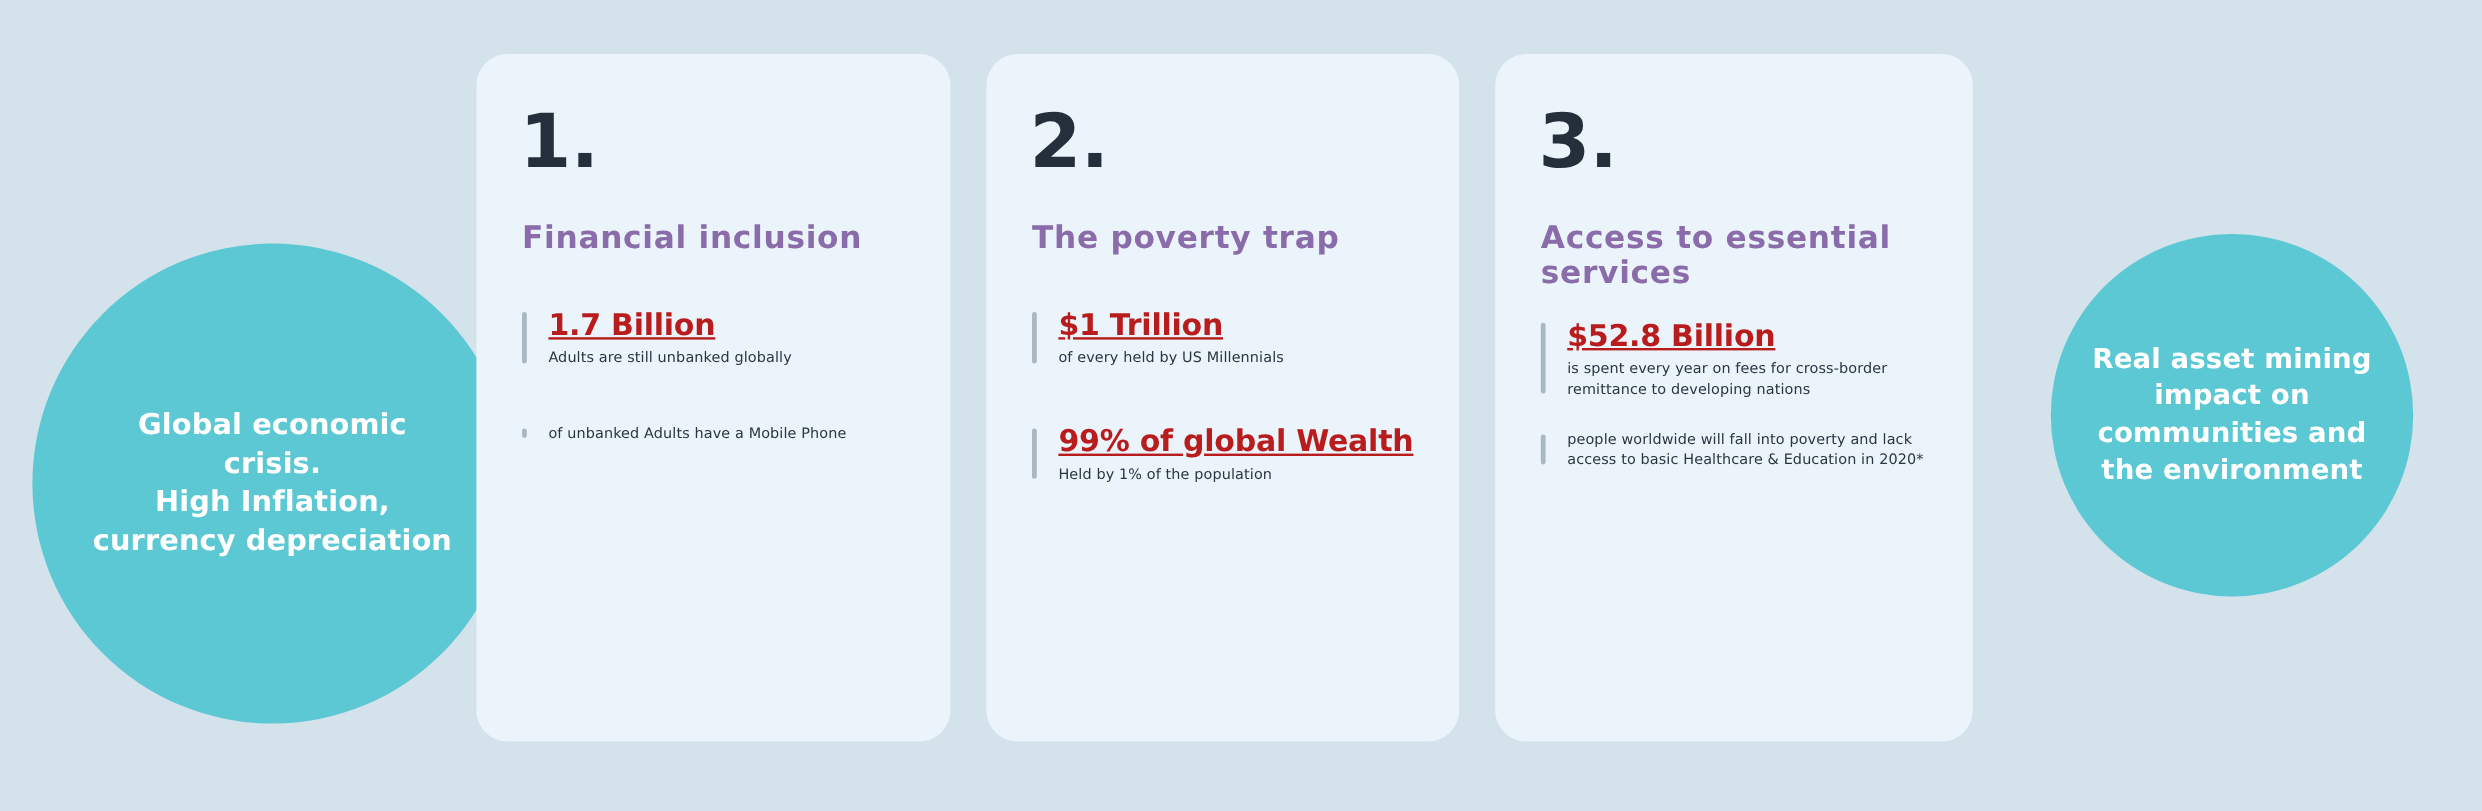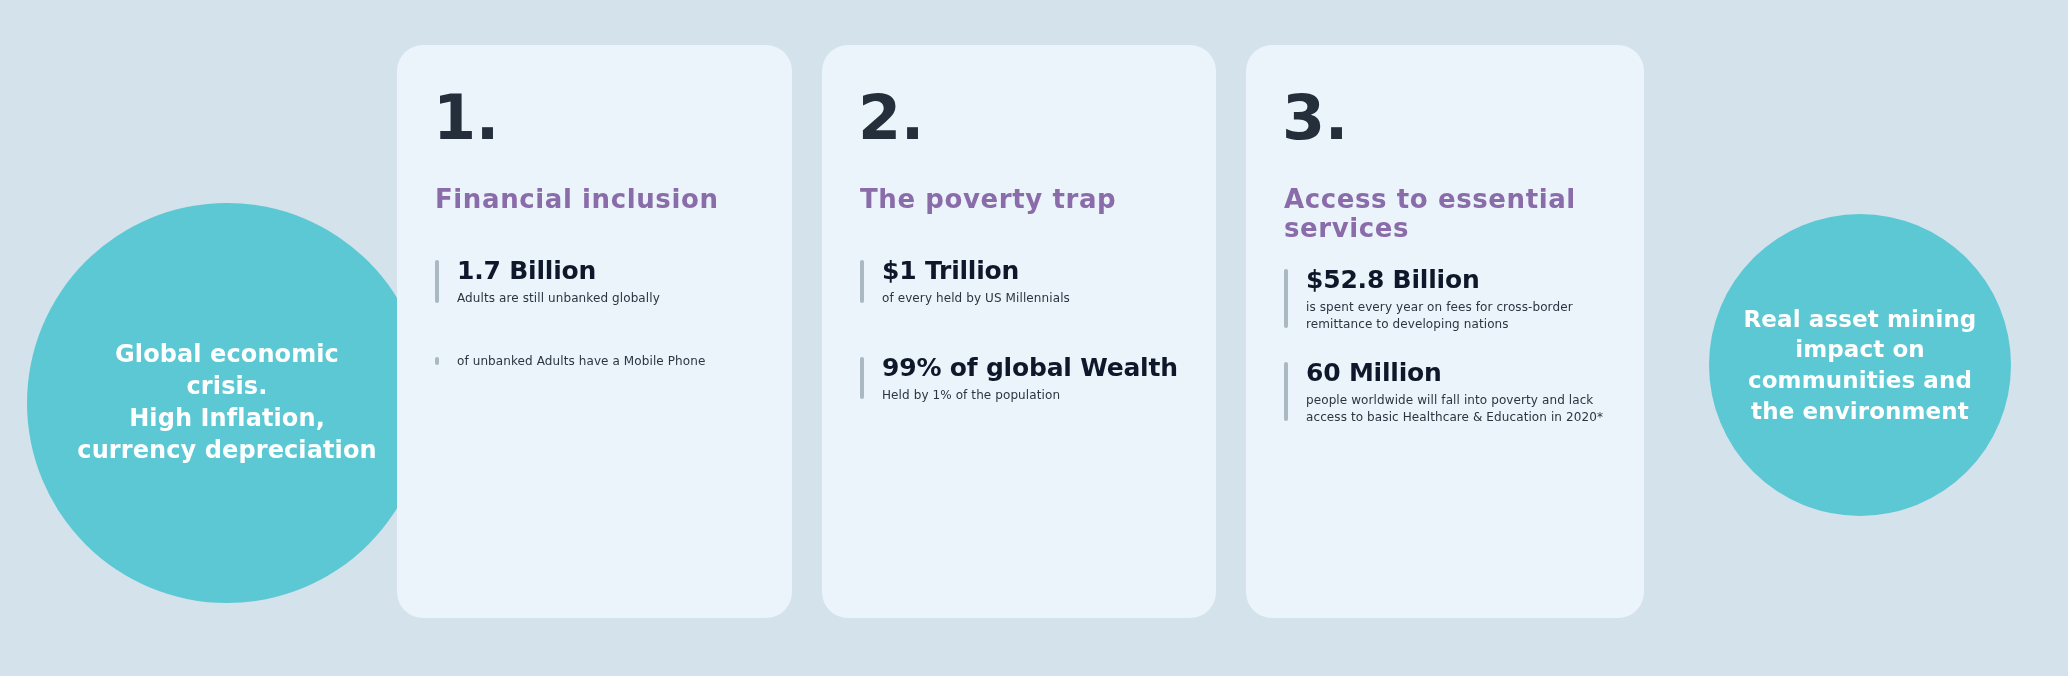--- a/index.html
+++ b/index.html
@@ -47,21 +47,21 @@
     width: 400px;
     height: 400px;
   }
   #circle-left .circle-text {
     font-size: 24px;
     width: 300px;
   }
 
   #circle-right {
     left: 1709px;
-    top: 214px;
+    top: 195px;
     width: 302px;
     height: 302px;
   }
   #circle-right .circle-text {
     font-size: 23px;
     width: 262px;
   }
 
   
   .cards {
@@ -120,24 +120,25 @@
     top: 4px;
     bottom: 4px;
     width: 4px;
     background: #aab8c2;
     border-radius: 2px;
   }
 
   .stat-value {
     font-size: 25px;
     font-weight: 700;
-    color: #0f172a;
+    color: #b91c1c;
     line-height: 1.2;
     letter-spacing: -0.2px;
     margin: 0 0 4px 0;
+    text-decoration: underline;
   }
   .stat-desc {
     font-size: 12px;
     font-weight: 400;
     color: #2b3540;
     line-height: 1.38;
     letter-spacing: 0.1px;
     margin: 0;
   }
 
@@ -195,21 +196,20 @@
       <div class="card-number">3.</div>
       <div class="card-title">Access to essential services</div>
       <div class="stats">
         <div class="stat">
           <span class="stat-rule"></span>
           <div class="stat-value">$52.8 Billion</div>
           <div class="stat-desc">is spent every year on fees for cross-border remittance to developing nations</div>
         </div>
         <div class="stat">
           <span class="stat-rule"></span>
-          <div class="stat-value">60 Million</div>
           <div class="stat-desc">people worldwide will fall into poverty and lack access to basic Healthcare &amp; Education in 2020*</div>
         </div>
       </div>
     </div>
 
   </div>
 
   <div class="circle" id="circle-right">
     <div class="circle-text">Real asset  mining impact on communities and the environment</div>
   </div>

